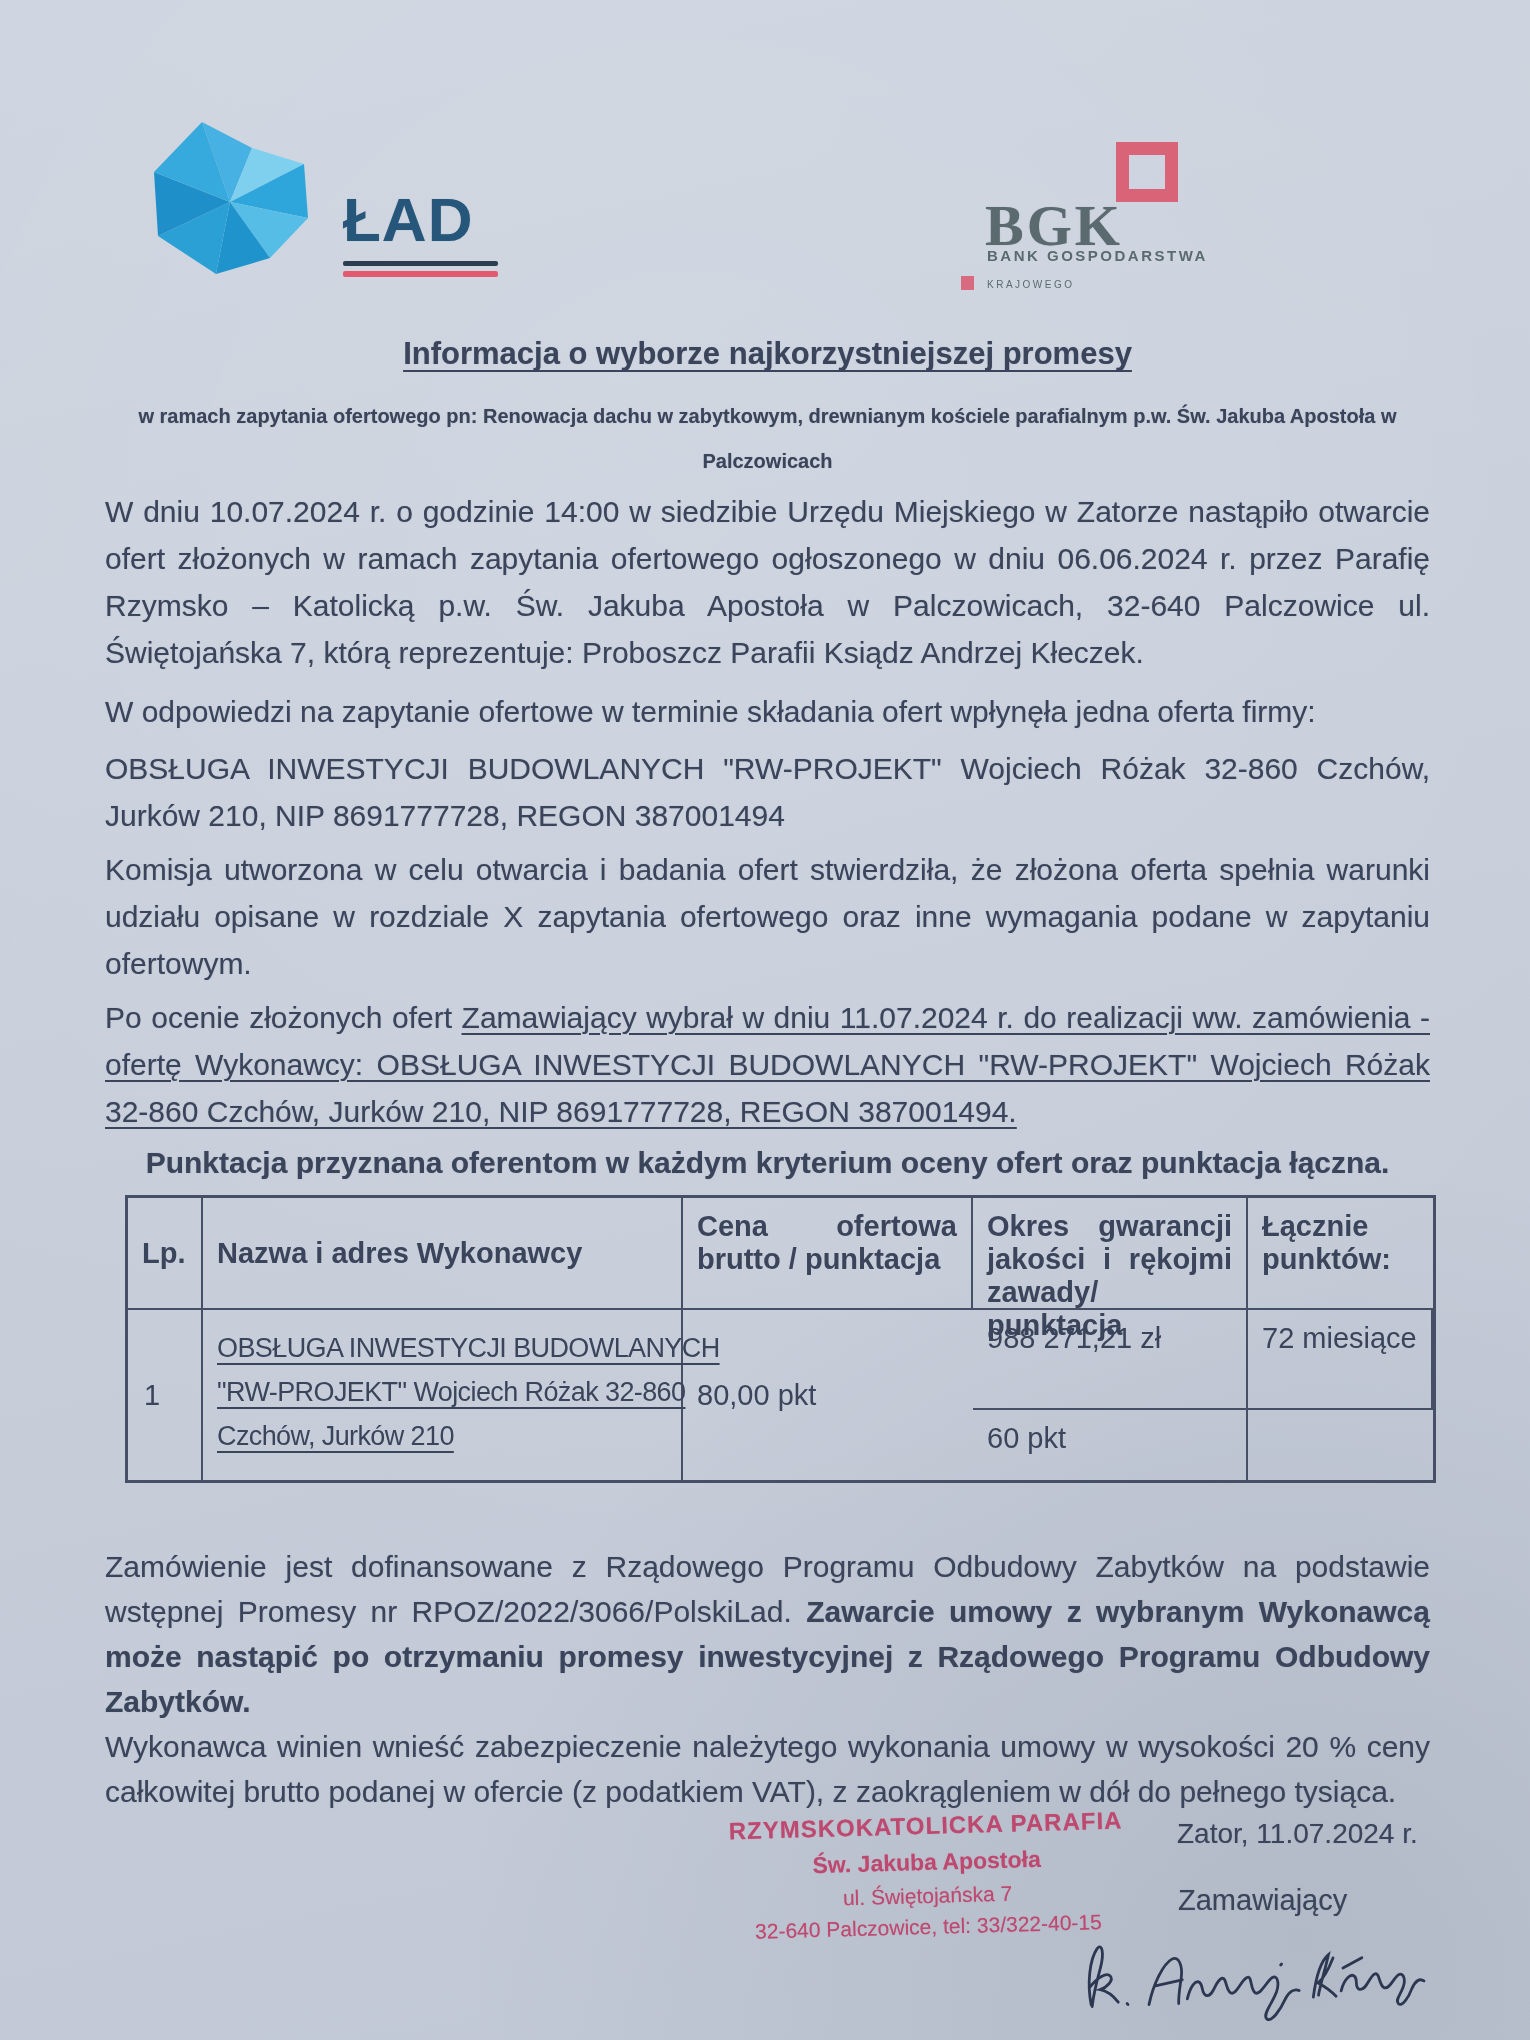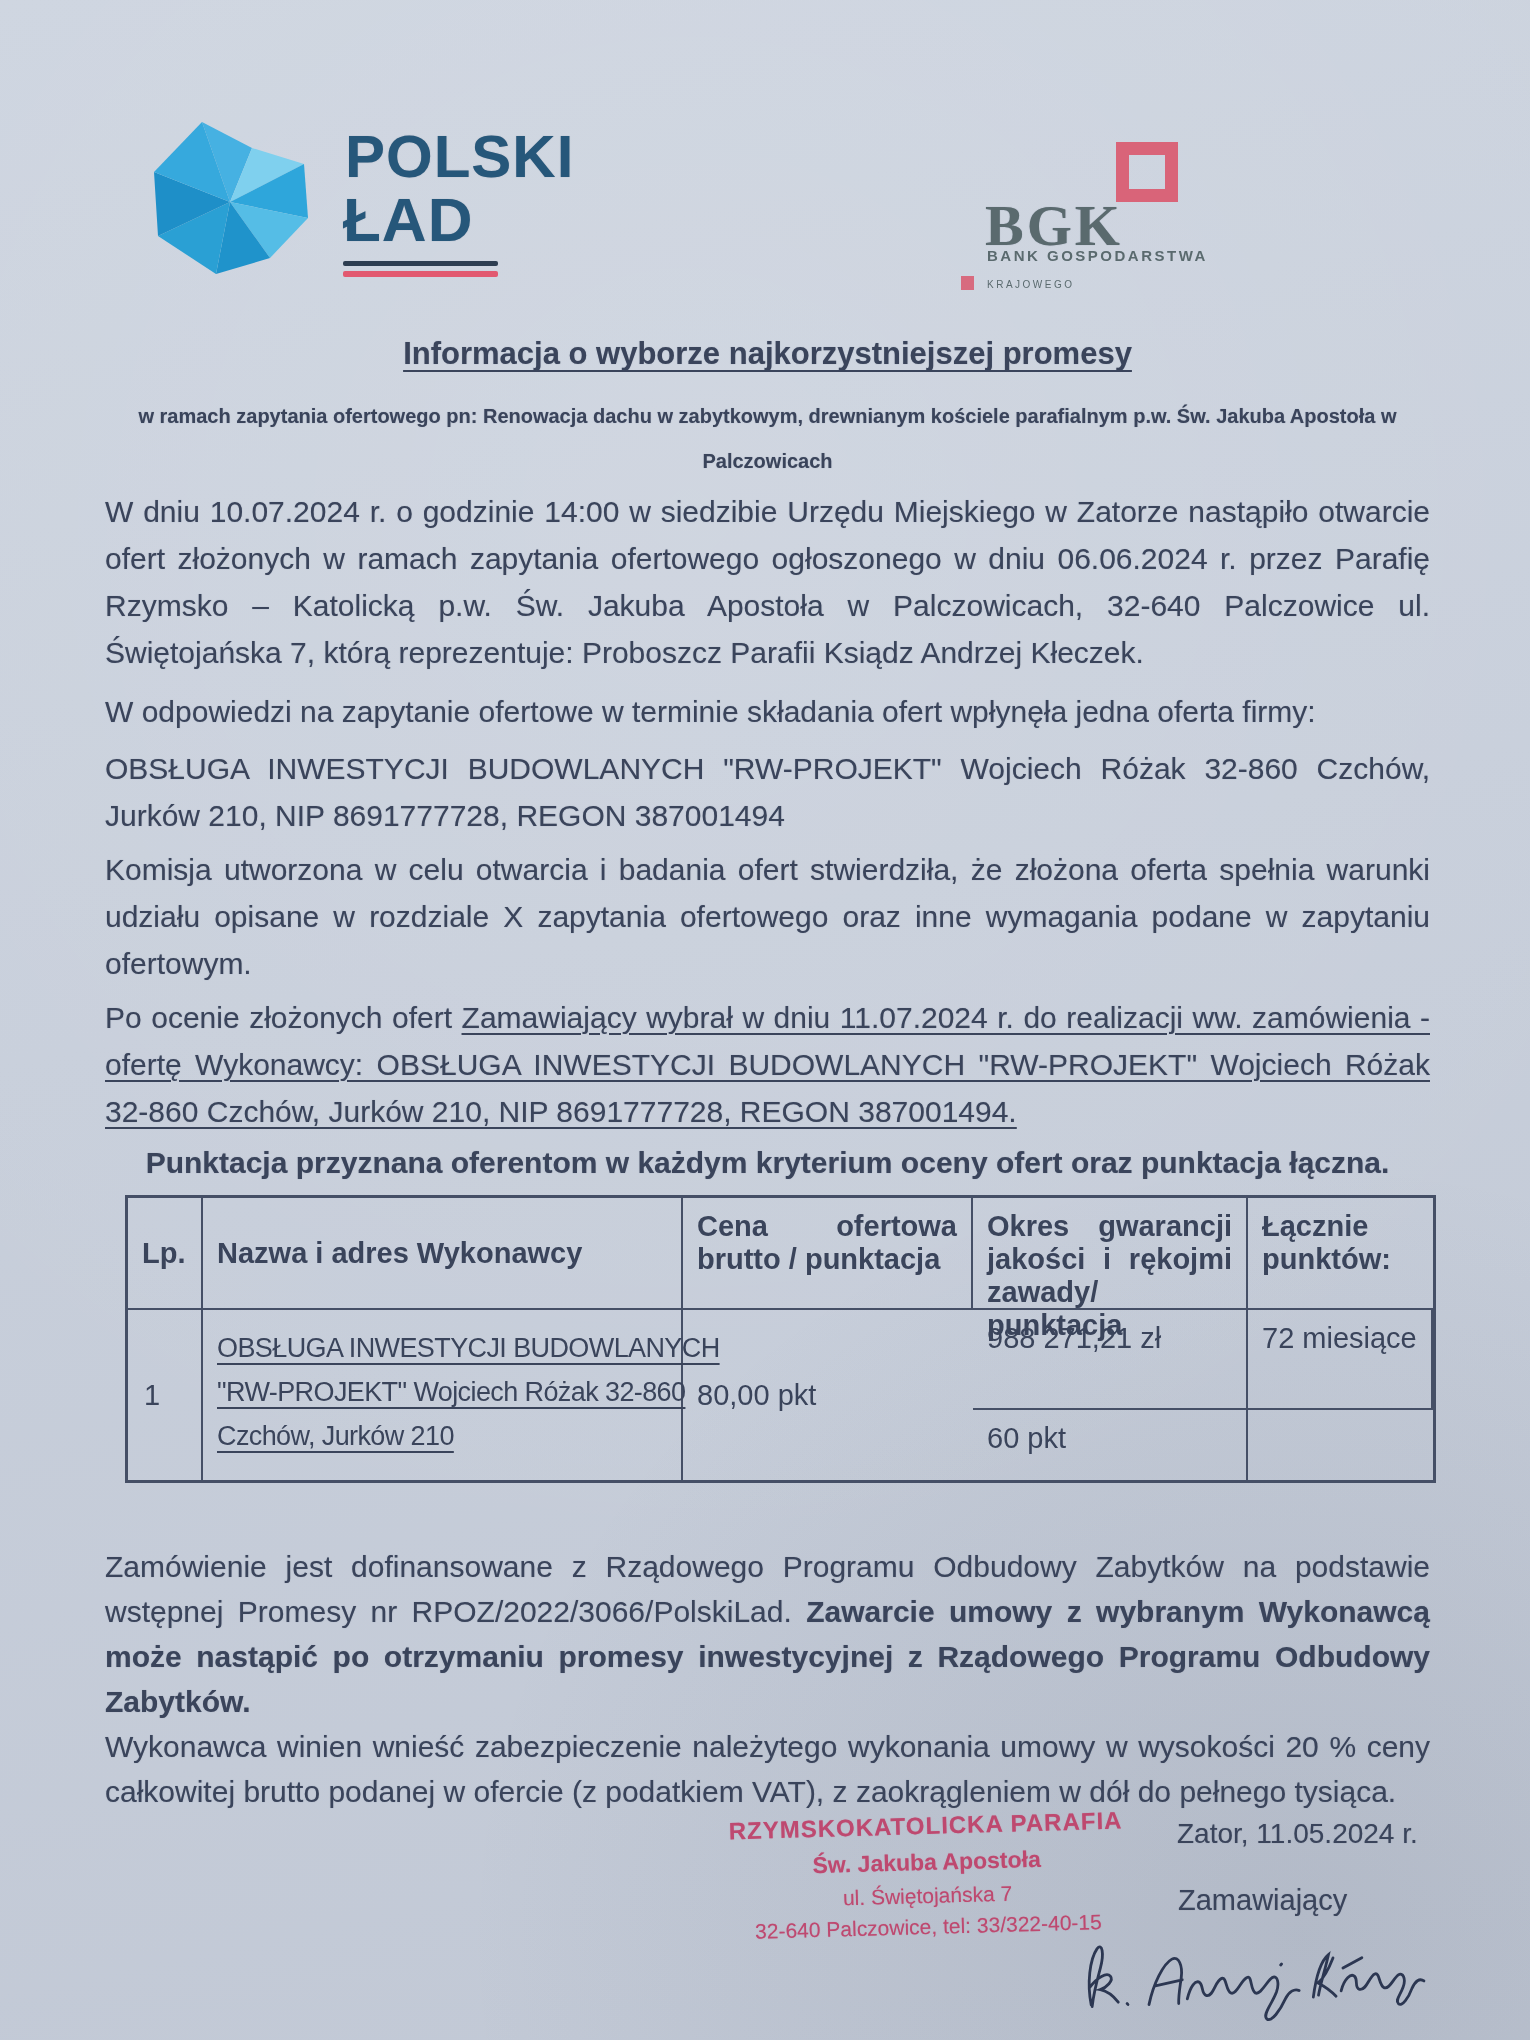--- a/index.html
+++ b/index.html
@@ -82,21 +82,20 @@
       <polygon points="50,4 100,30 78,84" fill="#46b1e2"></polygon>
       <polygon points="100,30 152,46 78,84" fill="#7fd0ee"></polygon>
       <polygon points="152,46 156,100 78,84" fill="#2ea6db"></polygon>
       <polygon points="156,100 118,140 78,84" fill="#55bde6"></polygon>
       <polygon points="118,140 64,156 78,84" fill="#1f93cb"></polygon>
       <polygon points="64,156 6,118 78,84" fill="#2aa0d4"></polygon>
       <polygon points="6,118 2,54 78,84" fill="#1e8fc8"></polygon>
       <polygon points="2,54 50,4 78,84" fill="#36a9dd"></polygon>
     </svg>
   </div>
-  <div class="abs lad-word1 soft">POLSKI</div>
   <div class="abs lad-word2 soft">ŁAD</div>
   <div class="abs stripe-navy"></div>
   <div class="abs stripe-red"></div>
 
   <div class="abs bgk-square"></div>
   <div class="abs bgk-acronym soft">BGK</div>
   <div class="abs bgk-l1">BANK GOSPODARSTWA</div>
   <div class="abs bgk-l2">KRAJOWEGO</div>
   <div class="abs bgk-minisquare"></div>
 
@@ -135,21 +134,21 @@
     <div>Wykonawca winien wnieść zabezpieczenie należytego wykonania umowy w wysokości 20 % ceny całkowitej brutto podanej w ofercie (z podatkiem VAT), z zaokrągleniem w dół do pełnego tysiąca.</div>
   </div>
 
   <div class="abs stamp">
     <div class="s1">RZYMSKOKATOLICKA PARAFIA</div>
     <div class="s2">Św. Jakuba Apostoła</div>
     <div class="s3">ul. Świętojańska 7</div>
     <div class="s4">32-640 Palczowice, tel: 33/322-40-15</div>
   </div>
 
-  <div class="abs place-date soft">Zator, 11.05.2024 r.</div>
+  <div class="abs place-date soft">Zator, 11.07.2024 r.</div>
   <div class="abs signer-role soft">Zamawiający</div>
 
   <div class="abs sig" aria-label="ks. Andrzej Kłeczek">
     <svg width="350" height="101" viewBox="0 0 400 115">
       <g fill="none" stroke="#2c3752" stroke-width="3.2" stroke-linecap="round">
         <path d="M14,88 C10,64 14,36 23,24 C29,17 31,30 26,46 C21,62 17,76 15,90 M13,68 C22,57 33,51 37,56 C41,61 32,69 25,71 C33,73 40,79 45,86 M55,88 L56,89"></path>
         <path d="M80,90 C86,66 98,44 108,39 C116,35 120,47 118,60 C116,72 114,80 114,90 M88,69 L119,63"></path>
         <path d="M124,85 C128,71 134,63 139,67 C143,71 140,80 146,82 C154,84 156,66 164,63 C170,61 168,77 174,80 C180,83 186,66 193,63 C199,60 196,77 202,81 C208,84 216,67 222,64 C228,61 230,71 226,81 C220,95 209,106 214,111 C219,116 230,101 236,89 C240,81 247,77 252,80 M232,50 L233,49"></path>
         <path d="M268,88 C272,64 279,46 287,40 C283,56 277,72 274,86 M292,44 C286,58 279,68 274,72 C281,76 289,82 294,88"></path>
         <path d="M300,82 C304,68 312,62 316,66 C320,70 315,79 321,81 C329,83 333,66 339,64 C345,62 343,76 349,80 C355,83 360,70 366,66 C371,63 375,70 371,80 C367,90 361,95 365,99 C369,103 377,92 381,82 C385,74 390,70 395,74 M303,56 L325,45"></path>

